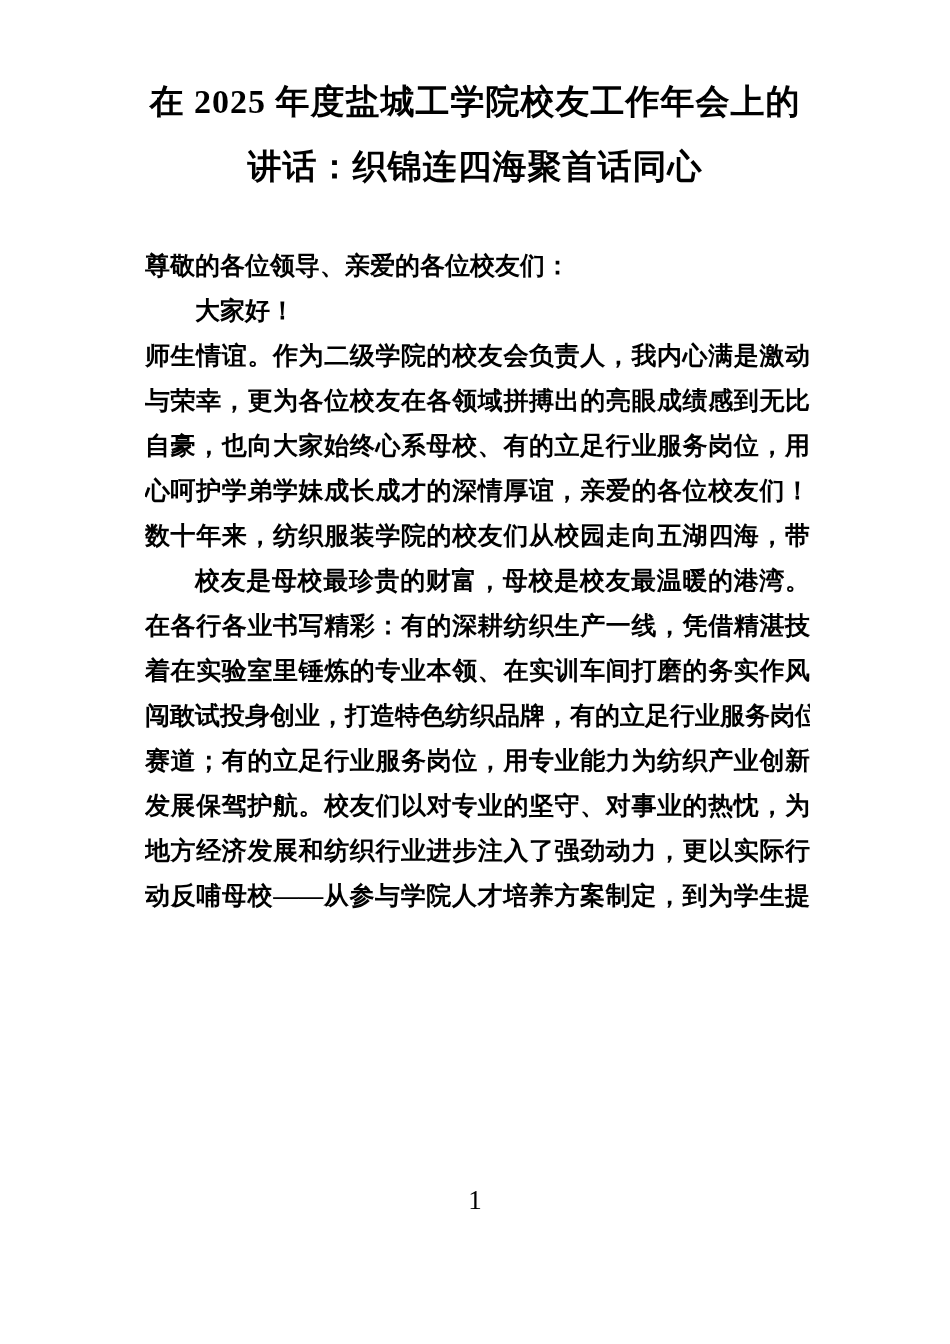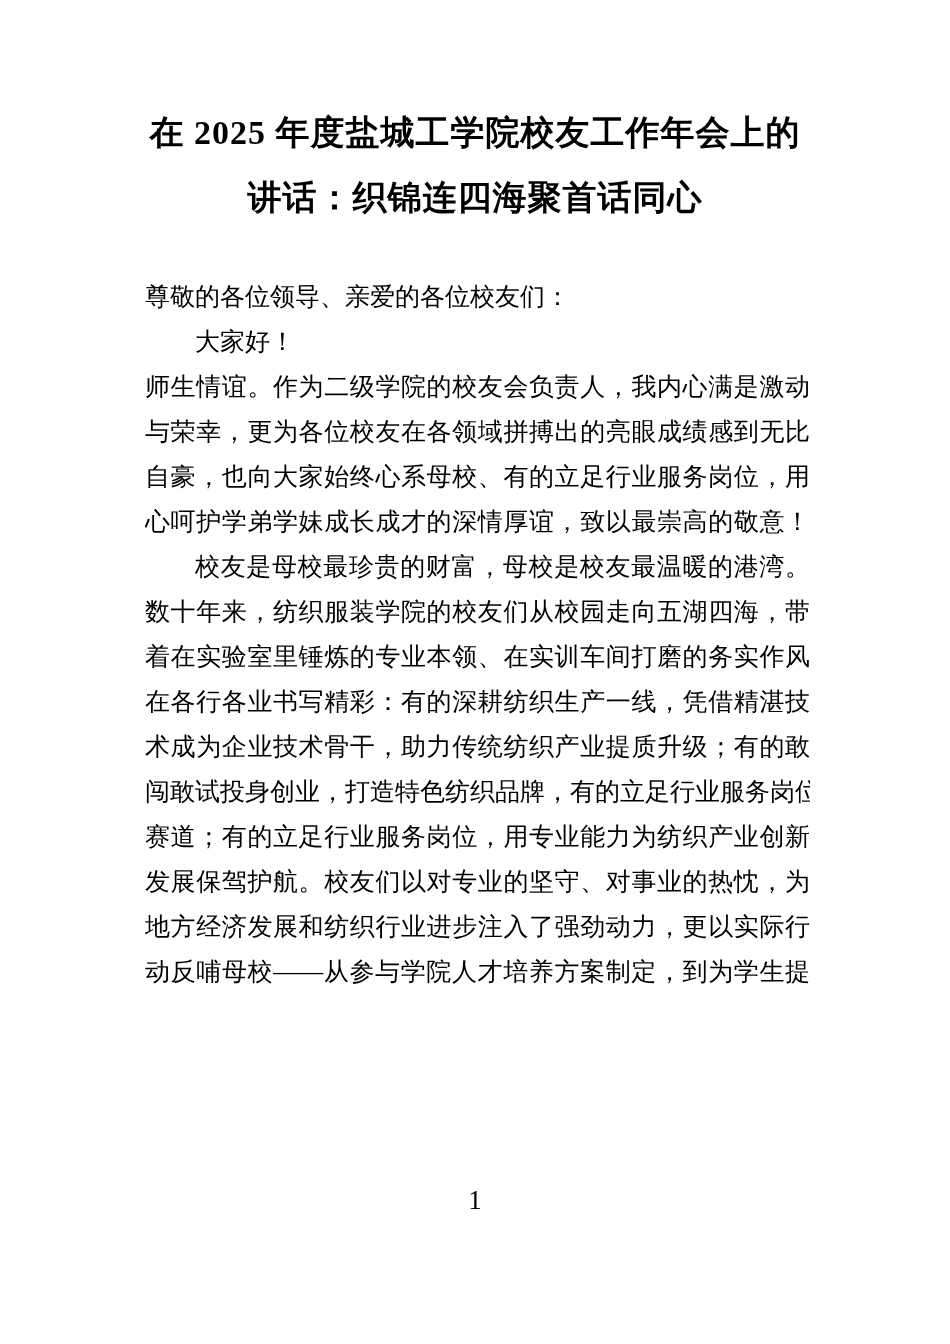--- a/index.html
+++ b/index.html
@@ -10,34 +10,35 @@
   .page {
     width: 950px;
     height: 1344px;
     background: #ffffff;
     position: relative;
     overflow: hidden;
     color: #000000;
     font-family: "Liberation Serif", "DejaVu Serif", serif;
   }
   .doc-title {
-    padding-top: 100px;
+    padding-top: 69px;
     text-align: center;
     font-weight: bold;
     font-size: 34px;
     line-height: 65px;
     letter-spacing: 1px;
   }
   .body-text {
     margin: 44px 0 0 145px;
     width: 665px;
   }
   .para {
     margin: 0;
     padding: 0;
+    font-weight: bold;
   }
   .line {
     font-size: 25px;
     line-height: 45px;
     height: 45px;
     overflow: hidden;
     text-align: justify;
     text-align-last: justify;
     text-justify: inter-character;
     white-space: nowrap;
@@ -76,29 +77,28 @@
     </div>
 
     <div class="para">
       <div class="line left indent">大家好！</div>
     </div>
 
     <div class="para">
       <div class="line">师生情谊。作为二级学院的校友会负责人，我内心满是激动</div>
       <div class="line">与荣幸，更为各位校友在各领域拼搏出的亮眼成绩感到无比</div>
       <div class="line">自豪，也向大家始终心系母校、有的立足行业服务岗位，用</div>
-      <div class="line">心呵护学弟学妹成长成才的深情厚谊，致以最崇高的敬意！</div>
+      <div class="line">心呵护学弟学妹成长成才的深情厚谊，亲爱的各位校友们！</div>
     </div>
 
     <div class="para">
+      <div class="line">数十年来，纺织服装学院的校友们从校园走向五湖四海，带</div>
       <div class="line indent">校友是母校最珍贵的财富，母校是校友最温暖的港湾。</div>
-      <div class="line">数十年来，纺织服装学院的校友们从校园走向五湖四海，带</div>
+      <div class="line">在各行各业书写精彩：有的深耕纺织生产一线，凭借精湛技</div>
       <div class="line">着在实验室里锤炼的专业本领、在实训车间打磨的务实作风</div>
-      <div class="line">在各行各业书写精彩：有的深耕纺织生产一线，凭借精湛技</div>
-      <div class="line">术成为企业技术骨干，助力传统纺织产业提质升级；有的敢</div>
       <div class="line">闯敢试投身创业，打造特色纺织品牌，有的立足行业服务岗位</div>
       <div class="line">赛道；有的立足行业服务岗位，用专业能力为纺织产业创新</div>
       <div class="line">发展保驾护航。校友们以对专业的坚守、对事业的热忱，为</div>
       <div class="line">地方经济发展和纺织行业进步注入了强劲动力，更以实际行</div>
       <div class="line">动反哺母校——从参与学院人才培养方案制定，到为学生提</div>
     </div>
 
   </div>
 
   <div class="page-number">1</div>

